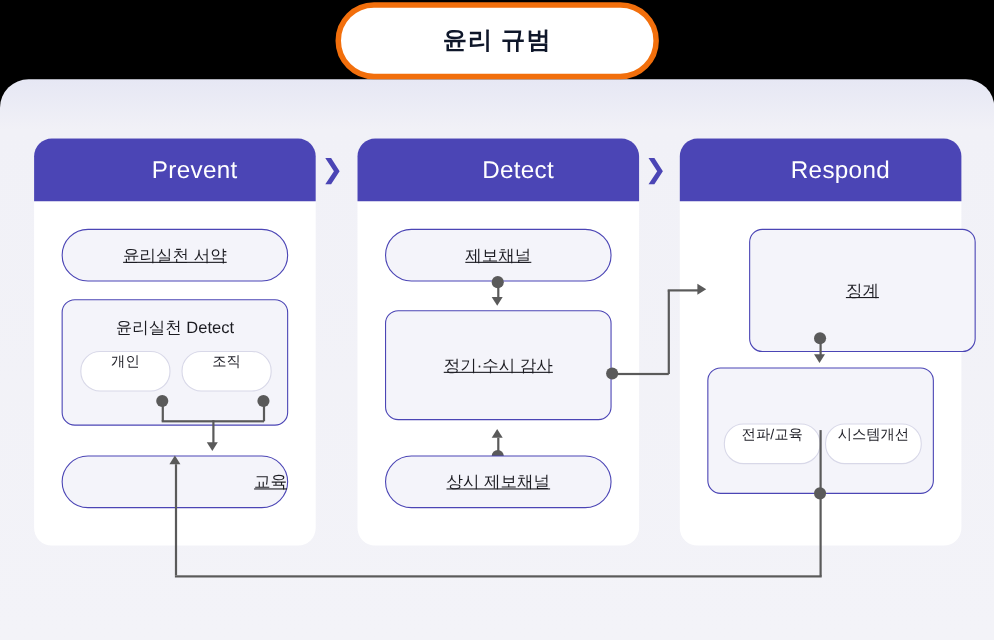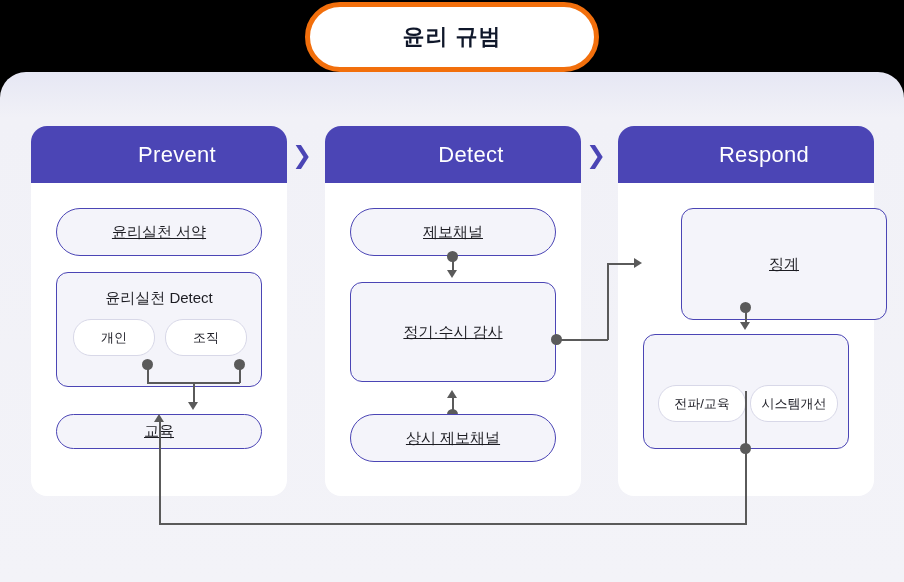--- a/index.html
+++ b/index.html
@@ -60,21 +60,21 @@
   .node.pill{border-radius:26px;}
   .node.rect{border-radius:12px;}
 
   .group-title{
     position:absolute;left:0;right:0;text-align:center;
     font-size:15px;color:#1c1c22;
   }
   .subpill{
     position:absolute;box-sizing:border-box;
     background:#ffffff;border:1.2px solid #d8d8e8;border-radius:18px;
-    display:flex;align-items:center;justify-content:center;
+    display:flex;justify-content:center;
     font-size:13px;color:#22222a;
   }
 
   
   .vline{position:absolute;width:1.5px;background:#5a5a5a;}
   .hline{position:absolute;height:1.5px;background:#5a5a5a;}
   .dot{position:absolute;width:11px;height:11px;border-radius:50%;background:#5a5a5a;}
   .arr-down{position:absolute;width:0;height:0;border-left:5.5px solid transparent;border-right:5.5px solid transparent;border-top:8px solid #5a5a5a;}
   .arr-up{position:absolute;width:0;height:0;border-left:5.5px solid transparent;border-right:5.5px solid transparent;border-bottom:8px solid #5a5a5a;}
   .arr-right{position:absolute;width:0;height:0;border-top:5.5px solid transparent;border-bottom:5.5px solid transparent;border-left:8px solid #5a5a5a;}
@@ -116,21 +116,21 @@
       </div>
 
       <div class="dot" style="left:111px;top:176px;"></div>
       <div class="dot" style="left:203px;top:176px;"></div>
       <div class="vline" style="left:116px;top:181px;height:19px;"></div>
       <div class="vline" style="left:208px;top:181px;height:19px;"></div>
       <div class="hline" style="left:116px;top:199px;width:93px;"></div>
       <div class="vline" style="left:162px;top:199px;height:22px;"></div>
       <div class="arr-down" style="left:157px;top:219px;"></div>
 
-      <div class="node pill" style="left:25px;top:231px;width:206px;height:35px;">
+      <div class="node pill" style="left:25px;top:231px;width:206px;height:48px;justify-content:flex-end;">
         <span>교육</span>
       </div>
 
     </div>
   </div>
 
   <div class="chev" id="chev-1">
     <span>❯</span>
   </div>
 

